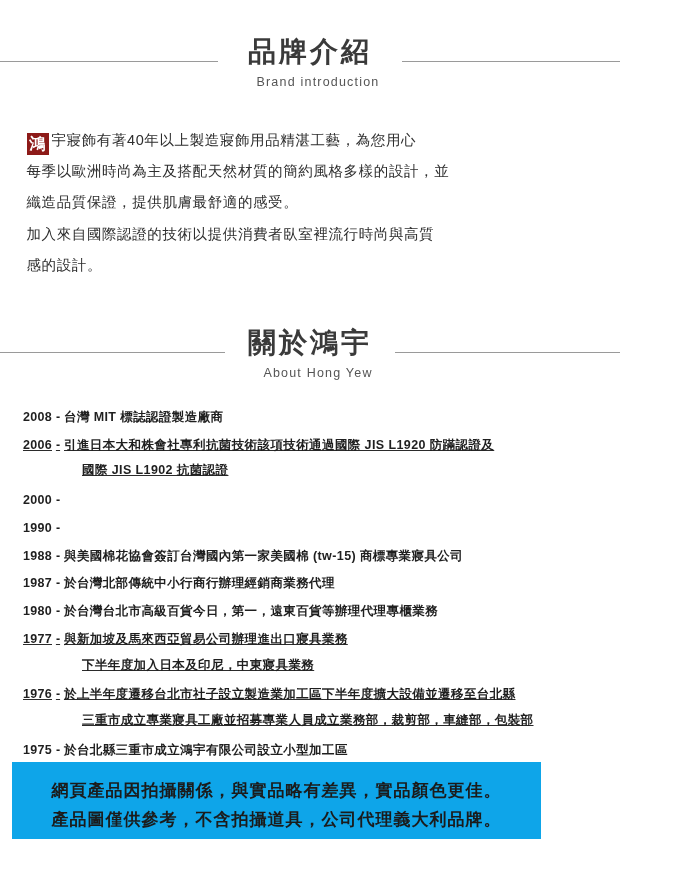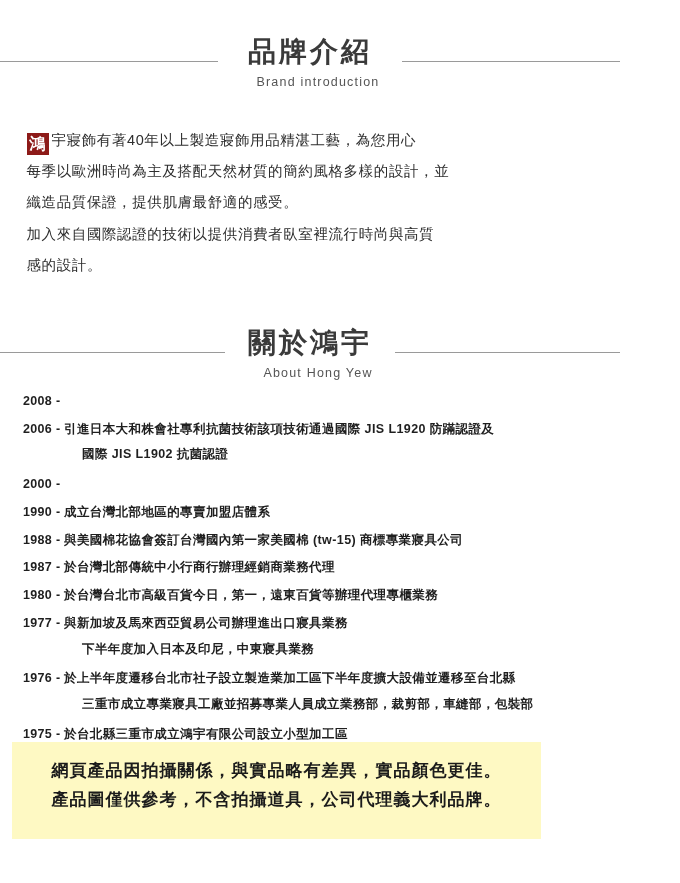--- a/index.html
+++ b/index.html
@@ -80,21 +80,21 @@
     line-height: 22px;
     text-align: center;
     vertical-align: -4px;
     margin-right: 3px;
     font-family: "DejaVu Sans", sans-serif;
   }
 
   
   .timeline {
     width: 560px;
-    margin: 12px auto 0 auto;
+    margin: 28px auto 0 auto;
   }
   .tl-row {
     display: flex;
     align-items: flex-start;
     margin-bottom: 9px;
   }
   .tl-year {
     flex: 0 0 auto;
     width: 52px;
     text-align: right;
@@ -123,30 +123,31 @@
     line-height: 1.5;
     letter-spacing: 0.4px;
     font-weight: bold;
   }
   .tl-line + .tl-line {
     margin-top: 7px;
     padding-left: 18px;
   }
   .tl-row.spaced {
     margin-bottom: 11px;
+    text-decoration: underline;
   }
 
   
   .notice {
     position: absolute;
     left: 12px;
     right: 12px;
     bottom: 44px;
-    background: #fef9c3;
-    padding: 14px 0 24px 0;
+    background: #0ea5e9;
+    padding: 14px 0 4px 0;
     text-align: center;
   }
   .notice-line {
     font-family: "Liberation Serif", serif;
     font-size: 17px;
     font-weight: bold;
     color: #1b1b1b;
     letter-spacing: 1px;
     line-height: 1.75;
   }
@@ -187,42 +188,42 @@
       <div class="head-en">About Hong Yew</div>
     </div>
     <div class="rule"></div>
   </div>
 
   <div class="timeline">
 
     <div class="tl-row">
       <div class="tl-year">2008</div>
       <div class="tl-dash">-</div>
+      <div class="tl-texts">
+        <div class="tl-line">台灣 MIT 標誌認證製造廠商</div>
+      </div>
     </div>
 
     <div class="tl-row spaced">
       <div class="tl-year">2006</div>
       <div class="tl-dash">-</div>
       <div class="tl-texts">
         <div class="tl-line">引進日本大和株會社專利抗菌技術該項技術通過國際 JIS L1920 防蹣認證及</div>
         <div class="tl-line">國際 JIS L1902 抗菌認證</div>
       </div>
     </div>
 
     <div class="tl-row">
       <div class="tl-year">2000</div>
       <div class="tl-dash">-</div>
     </div>
 
     <div class="tl-row">
       <div class="tl-year">1990</div>
       <div class="tl-dash">-</div>
-      <div class="tl-texts">
-        <div class="tl-line">成立台灣北部地區的專賣加盟店體系</div>
-      </div>
     </div>
 
     <div class="tl-row">
       <div class="tl-year">1988</div>
       <div class="tl-dash">-</div>
       <div class="tl-texts">
         <div class="tl-line">與美國棉花協會簽訂台灣國內第一家美國棉 (tw-15) 商標專業寢具公司</div>
       </div>
     </div>
 

